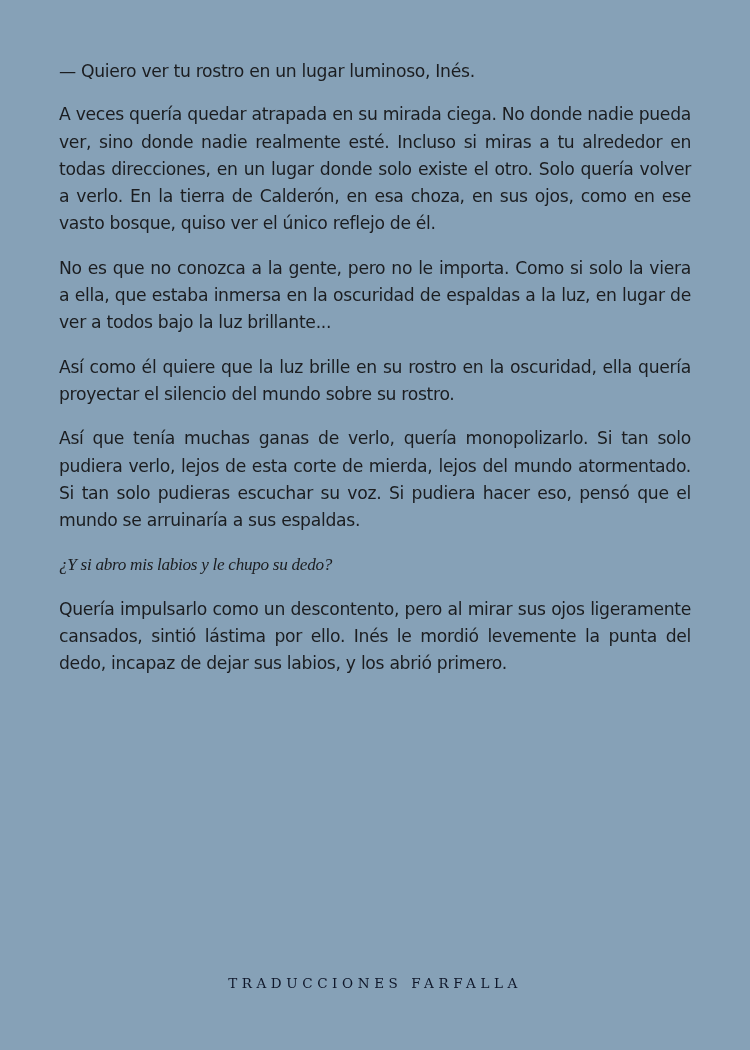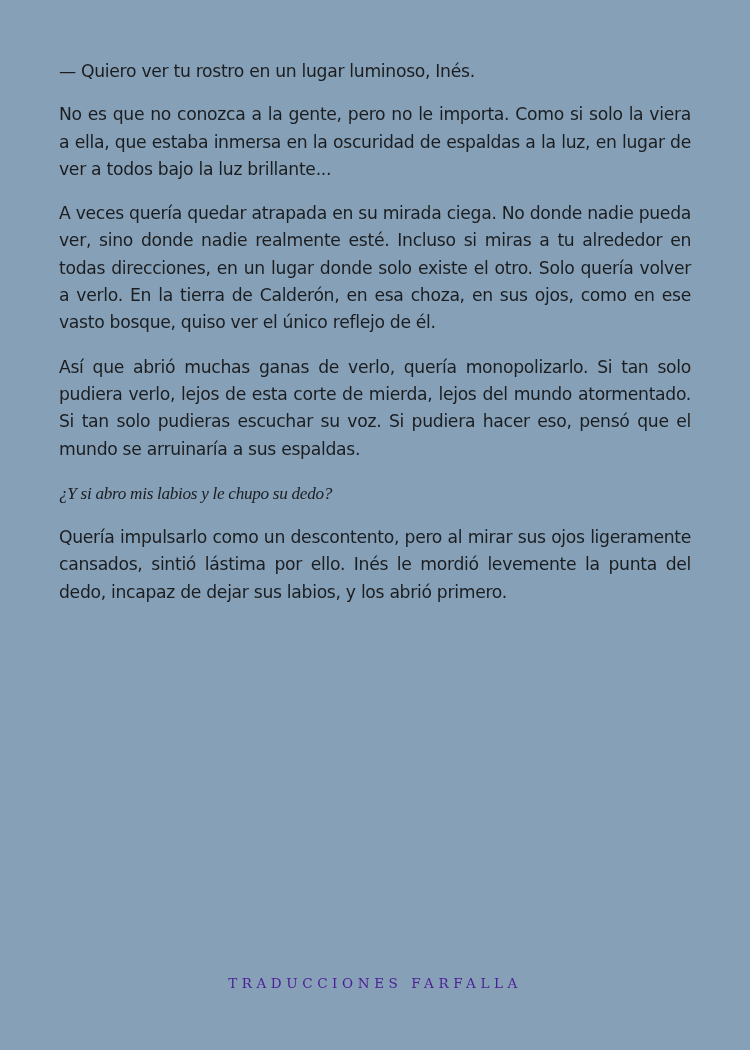--- a/index.html
+++ b/index.html
@@ -39,28 +39,29 @@
   }
   .footer {
     position: absolute;
     left: 0;
     right: 0;
     top: 975px;
     text-align: center;
     font-family: "DejaVu Serif", serif;
     font-size: 13.5px;
     letter-spacing: 4.6px;
-    color: #4c1d95;
+    color: #0f172a;
   }
 </style>
 </head>
 <body>
 
 <div class="page">
   <p class="first">— Quiero ver tu rostro en un lugar luminoso, Inés.</p>
+  <p>A veces quería quedar atrapada en su mirada ciega. No donde nadie pueda ver, sino donde nadie realmente esté. Incluso si miras a tu alrededor en todas direcciones, en un lugar donde solo existe el otro. Solo quería volver a verlo. En la tierra de Calderón, en esa choza, en sus ojos, como en ese vasto bosque, quiso ver el único reflejo de él.</p>
   <p>No es que no conozca a la gente, pero no le importa. Como si solo la viera a ella, que estaba inmersa en la oscuridad de espaldas a la luz, en lugar de ver a todos bajo la luz brillante...</p>
-  <p>A veces quería quedar atrapada en su mirada ciega. No donde nadie pueda ver, sino donde nadie realmente esté. Incluso si miras a tu alrededor en todas direcciones, en un lugar donde solo existe el otro. Solo quería volver a verlo. En la tierra de Calderón, en esa choza, en sus ojos, como en ese vasto bosque, quiso ver el único reflejo de él.</p>
-  <p>Así que abrió muchas ganas de verlo, quería monopolizarlo. Si tan solo pudiera verlo, lejos de esta corte de mierda, lejos del mundo atormentado. Si tan solo pudieras escuchar su voz. Si pudiera hacer eso, pensó que el mundo se arruinaría a sus espaldas.</p>
+  <p>Así como él quiere que la luz brille en su rostro en la oscuridad, ella quería proyectar el silencio del mundo sobre su rostro.</p>
+  <p>Así que tenía muchas ganas de verlo, quería monopolizarlo. Si tan solo pudiera verlo, lejos de esta corte de mierda, lejos del mundo atormentado. Si tan solo pudieras escuchar su voz. Si pudiera hacer eso, pensó que el mundo se arruinaría a sus espaldas.</p>
   <p class="italic">¿Y si abro mis labios y le chupo su dedo?</p>
   <p>Quería impulsarlo como un descontento, pero al mirar sus ojos ligeramente cansados, sintió lástima por ello. Inés le mordió levemente la punta del dedo, incapaz de dejar sus labios, y los abrió primero.</p>
 </div>
 
 <div class="footer">TRADUCCIONES FARFALLA</div>
 
 </body></html>

